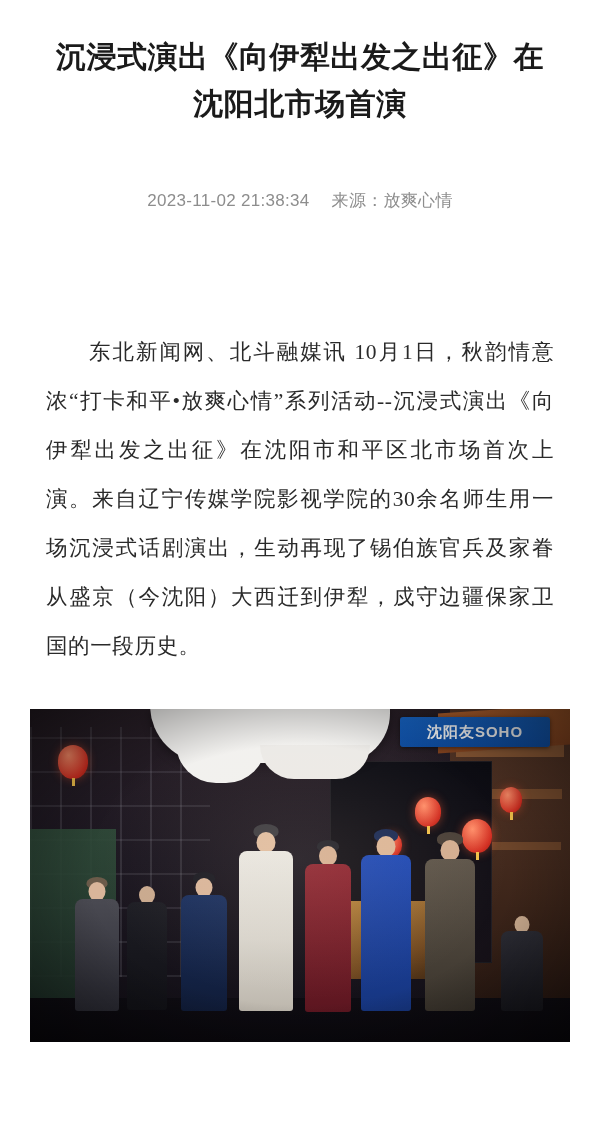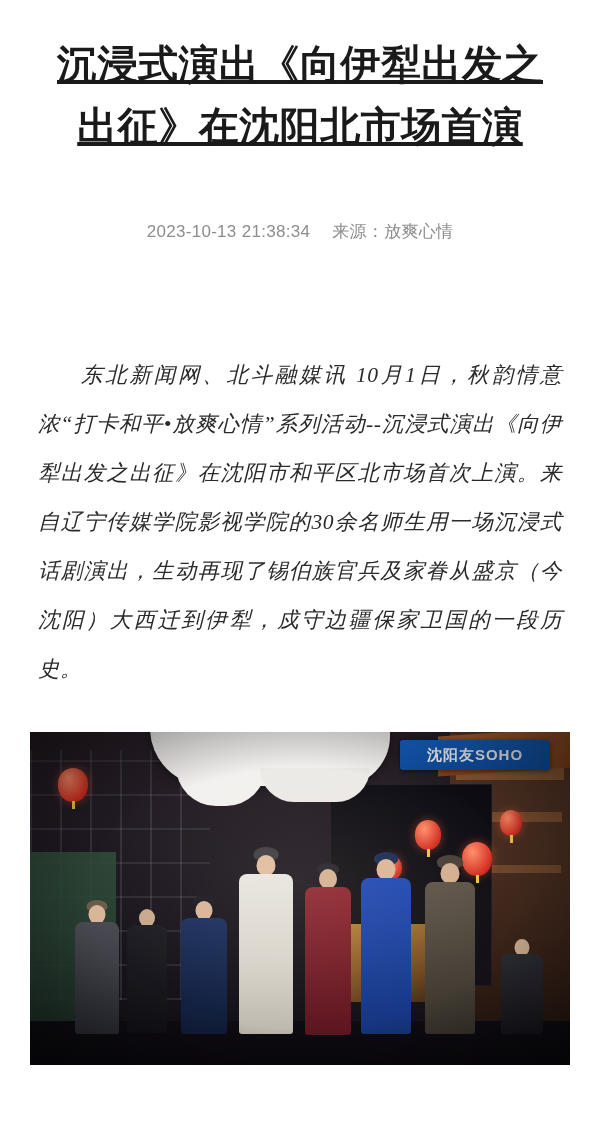--- a/index.html
+++ b/index.html
@@ -18,28 +18,27 @@
     width: 600px;
     min-height: 1123px;
     box-sizing: border-box;
     background: #ffffff;
     position: relative;
     overflow: hidden;
   }
   .article-title {
     margin: 0;
     padding: 34px 44px 0 44px;
-    font-size: 40px;
+    font-size: 30px;
     line-height: 1.55;
     font-weight: bold;
     text-align: center;
     color: #1a1a1a;
     letter-spacing: 0.5px;
     font-family: "Liberation Serif", "DejaVu Serif", serif;
-    text-decoration: underline;
   }
   .meta-row {
     margin: 0;
     padding: 62px 44px 0 44px;
     text-align: center;
     font-size: 17px;
     color: #8d8d8d;
     font-family: "Liberation Sans", sans-serif;
     letter-spacing: 0.3px;
   }
@@ -60,23 +59,22 @@
     padding: 100px 30px 0 30px;
     font-size: 21.5px;
     line-height: 2.28;
     color: #2a2a2a;
     text-align: justify;
     text-justify: inter-ideograph;
     letter-spacing: 0.6px;
     font-family: "Liberation Serif", "DejaVu Serif", serif;
   }
   .article-body p {
-    margin: 8px;
+    margin: 16px;
     text-indent: 2em;
-    font-style: italic;
   }
   .figure-wrap {
     margin: 38px 30px 0 30px;
   }
   
   .stage-photo {
     position: relative;
     width: 540px;
     height: 333px;
     overflow: hidden;
@@ -287,21 +285,21 @@
   }
 </style>
 </head>
 <body>
 
 <div class="page">
 
   <h1 class="article-title">沉浸式演出《向伊犁出发之出征》在沈阳北市场首演</h1>
 
   <div class="meta-row">
-    <span class="meta-date">2023-10-13 21:38:34</span><span class="meta-gap"></span><span class="meta-source-label">来源：</span><span class="meta-source-value">放爽心情</span>
+    <span class="meta-date">2023-11-02 21:38:34</span><span class="meta-gap"></span><span class="meta-source-label">来源：</span><span class="meta-source-value">放爽心情</span>
   </div>
 
   <div class="article-body">
     <p>东北新闻网、北斗融媒讯 10月1日，秋韵情意浓“打卡和平•放爽心情”系列活动--沉浸式演出《向伊犁出发之出征》在沈阳市和平区北市场首次上演。来自辽宁传媒学院影视学院的30余名师生用一场沉浸式话剧演出，生动再现了锡伯族官兵及家眷从盛京（今沈阳）大西迁到伊犁，戍守边疆保家卫国的一段历史。</p>
   </div>
 
   <div class="figure-wrap">
     <div class="stage-photo">
       <div class="sp-bgwall"></div>
       <div class="sp-grid"></div>

